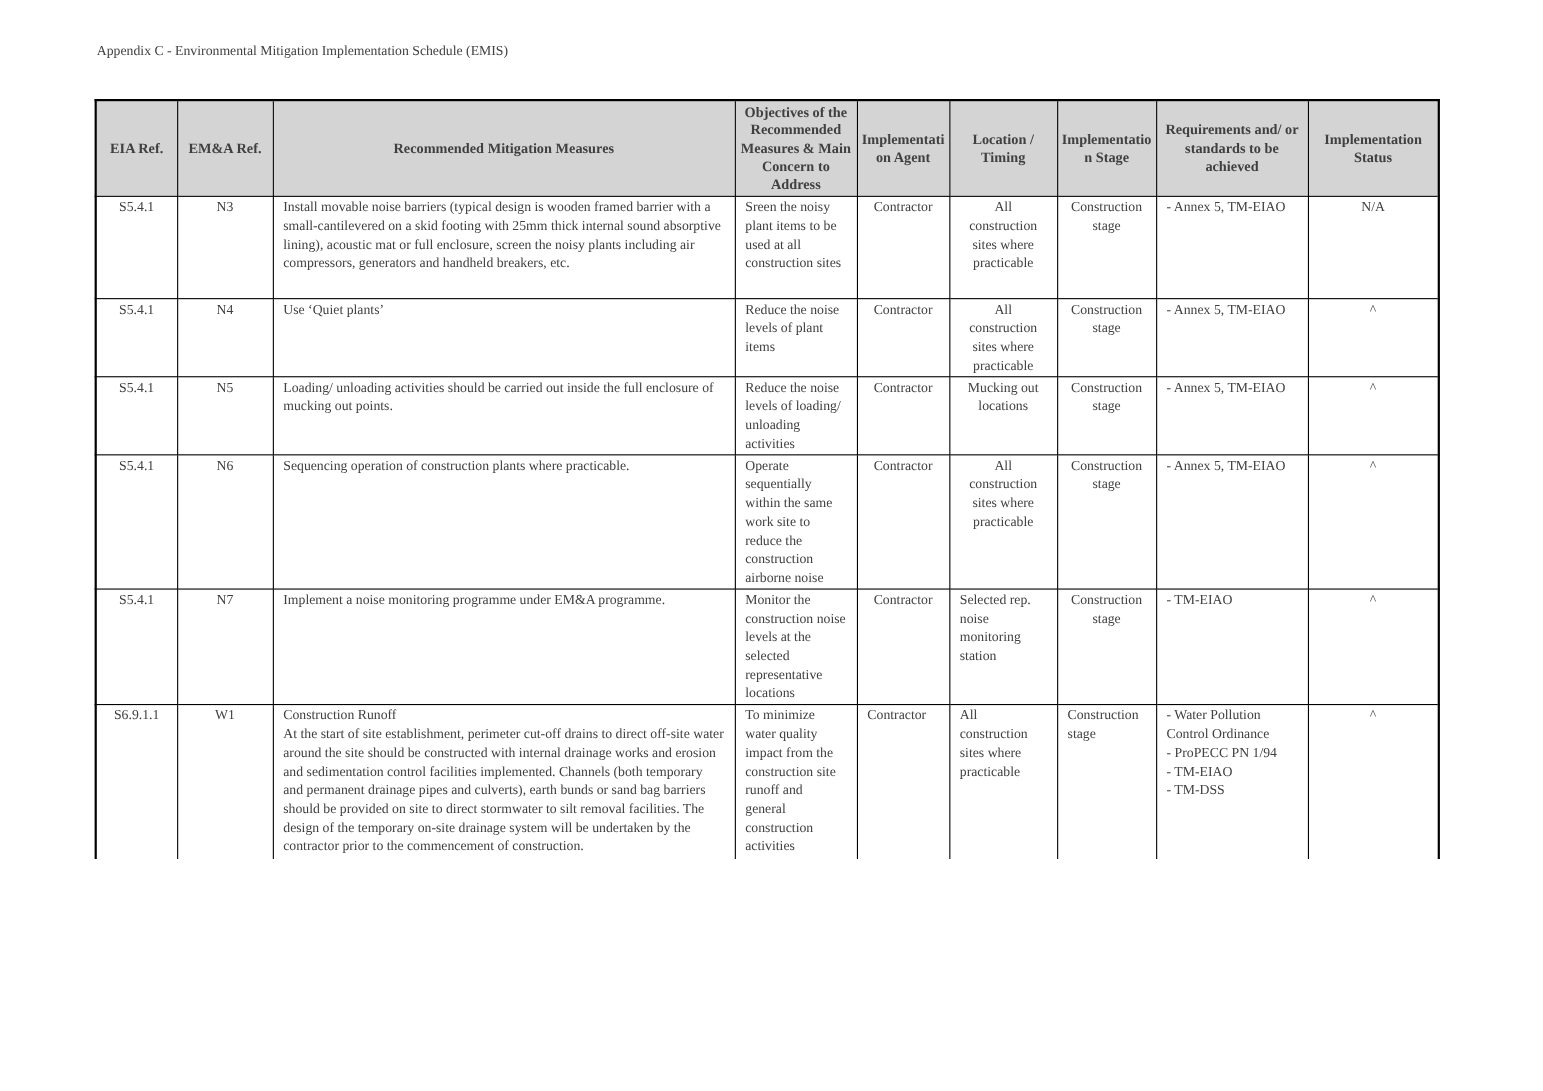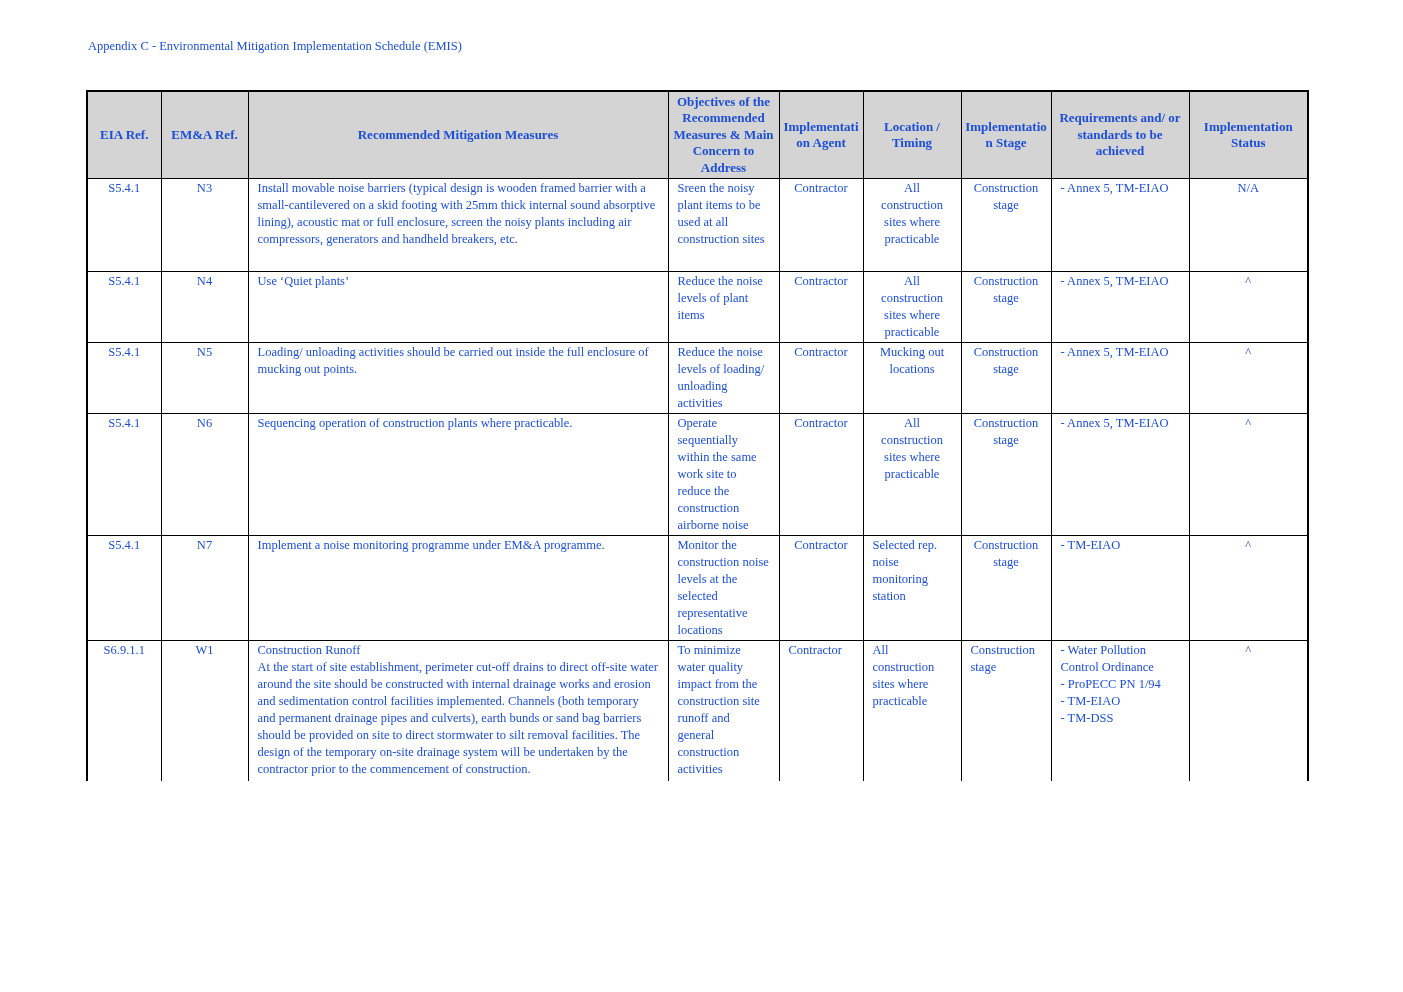--- a/index.html
+++ b/index.html
@@ -1,18 +1,18 @@
 <!DOCTYPE html>
 <html><head>
 <meta charset="utf-8">
 <style>
   html,body { margin:0; padding:0; background:#ffffff; }
   .page {
     position:relative; width:1403px; height:781px; background:#ffffff;
-    font-family:"Liberation Serif", serif; color:#1d4ed8;
+    font-family:"Liberation Serif", serif; color:#404040;
     overflow:hidden;
   }
   .appendix-header {
     position:absolute; left:88px; top:39px;
     font-size:12.5px; white-space:nowrap;
   }
   table.emis {
     position:absolute; left:86px; top:90px;
     border-collapse:collapse; table-layout:fixed;
     border:2px solid #000;

